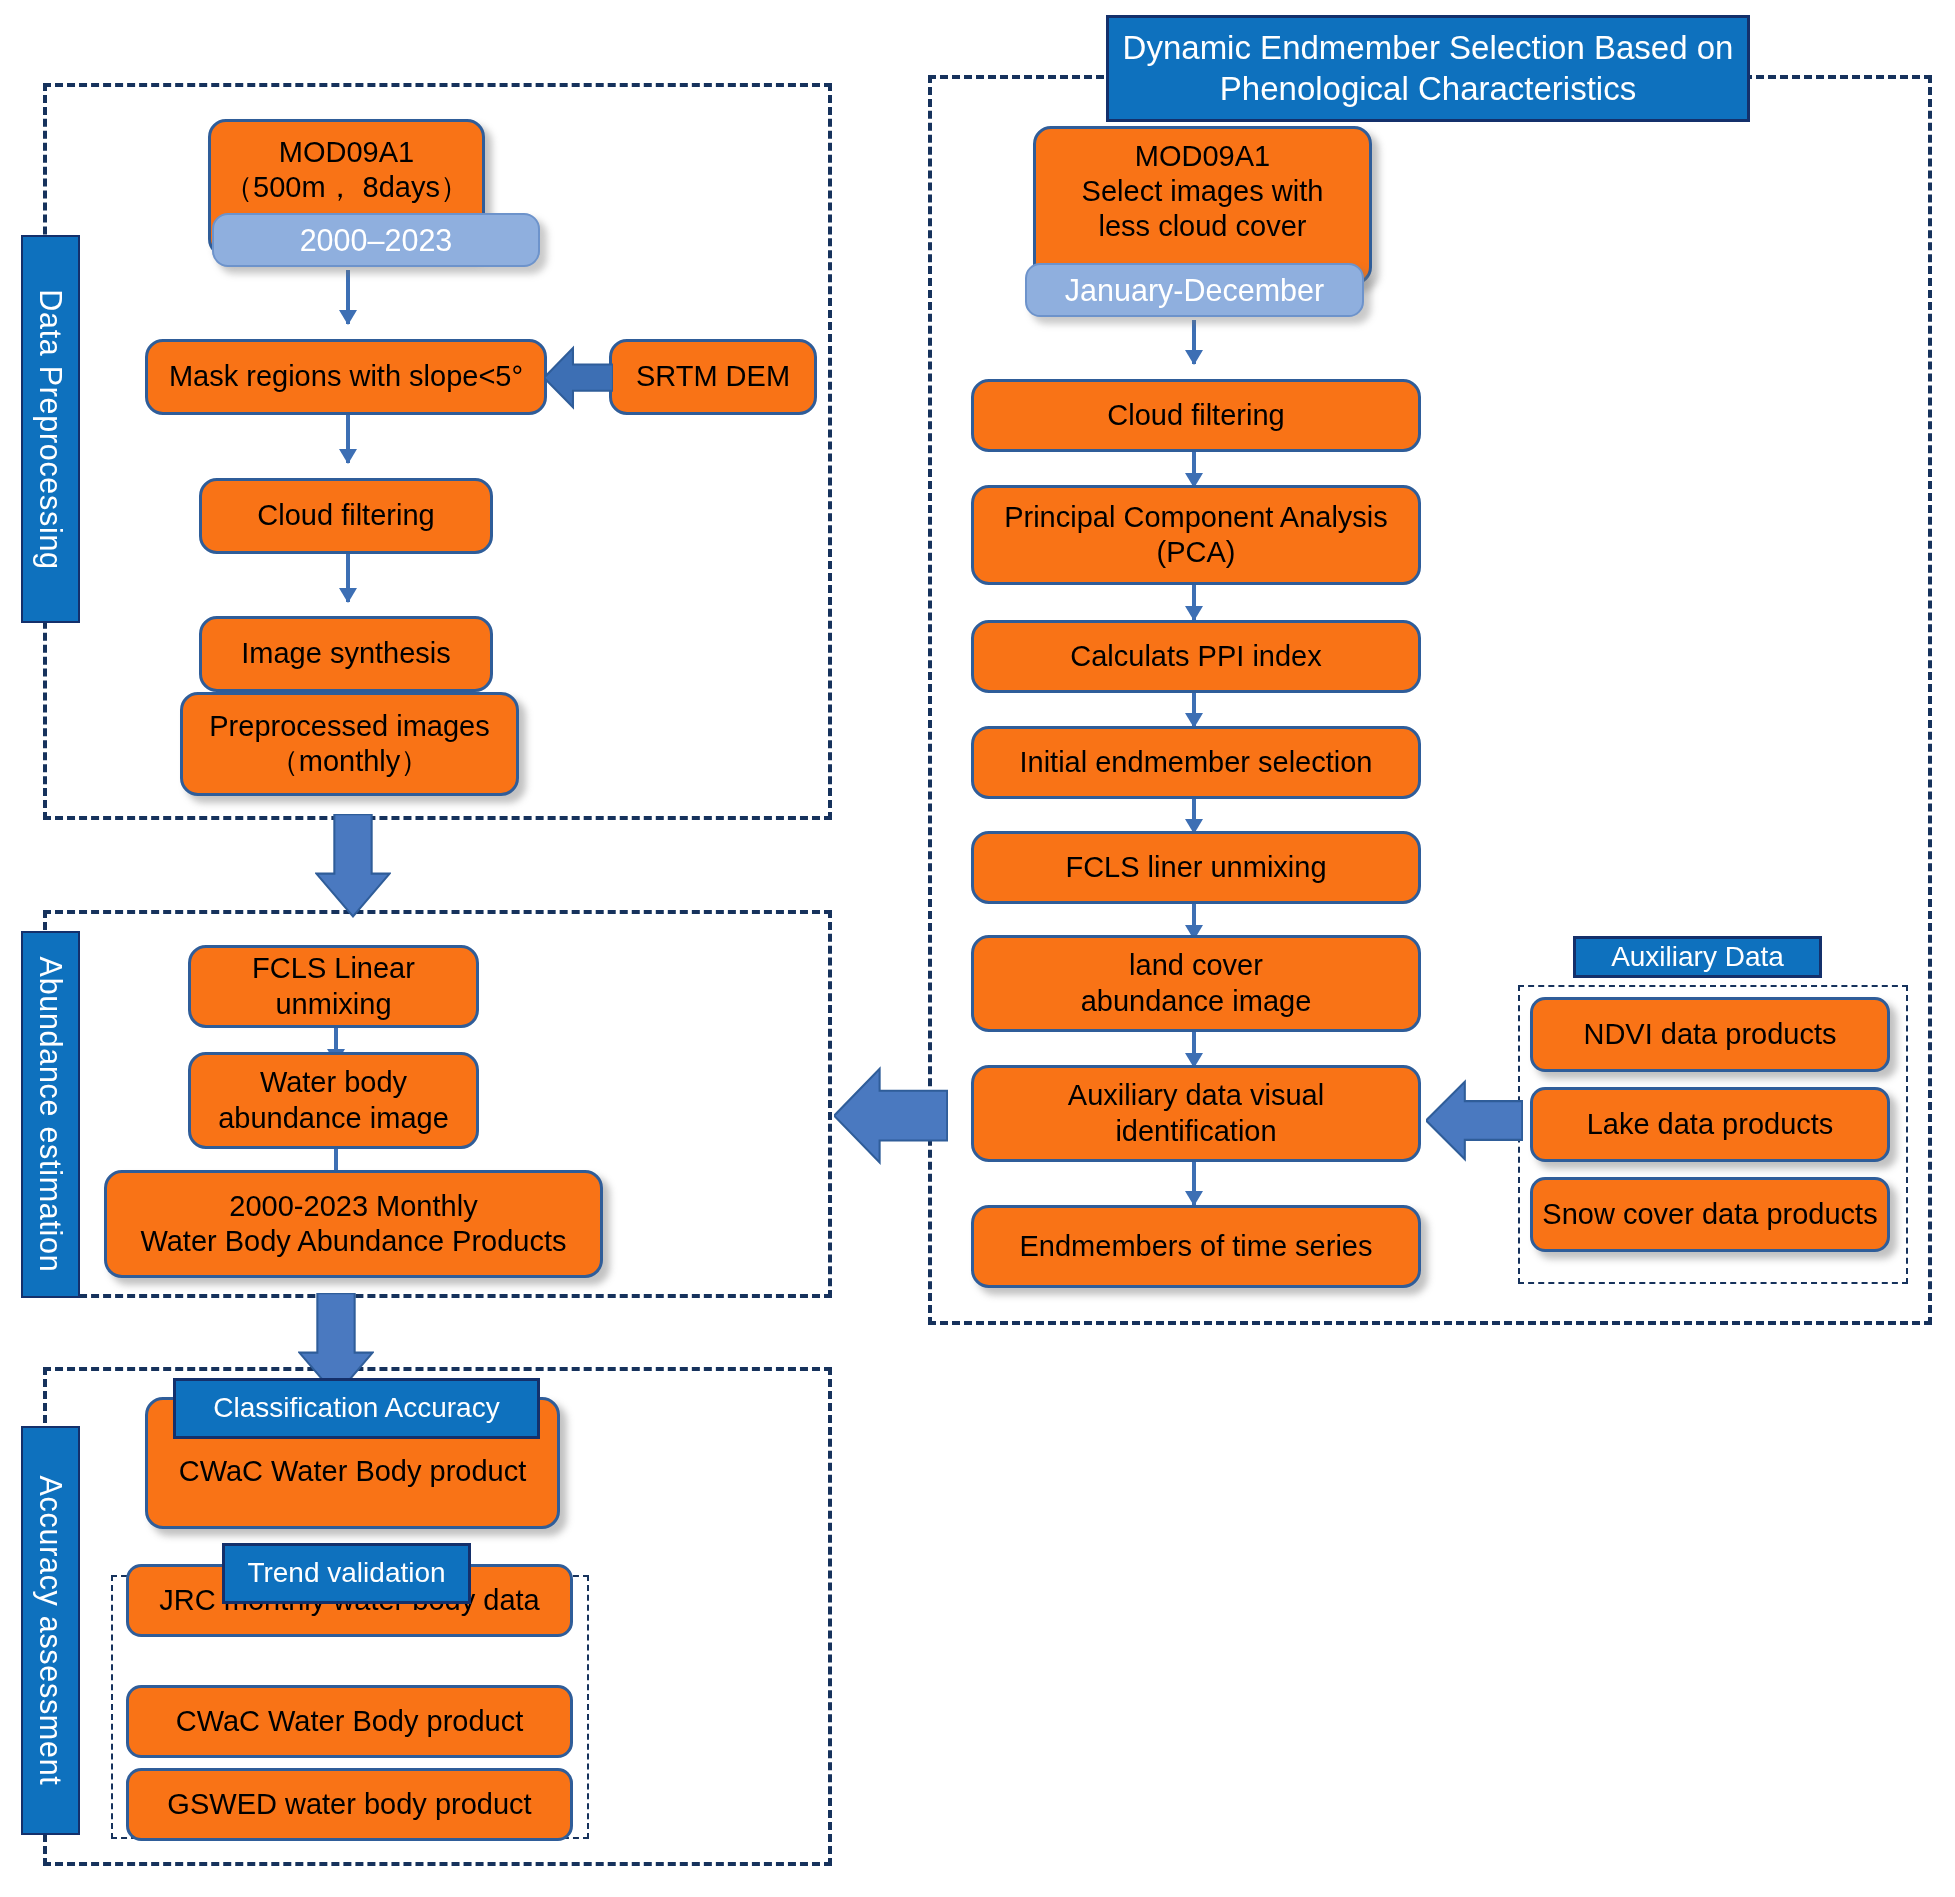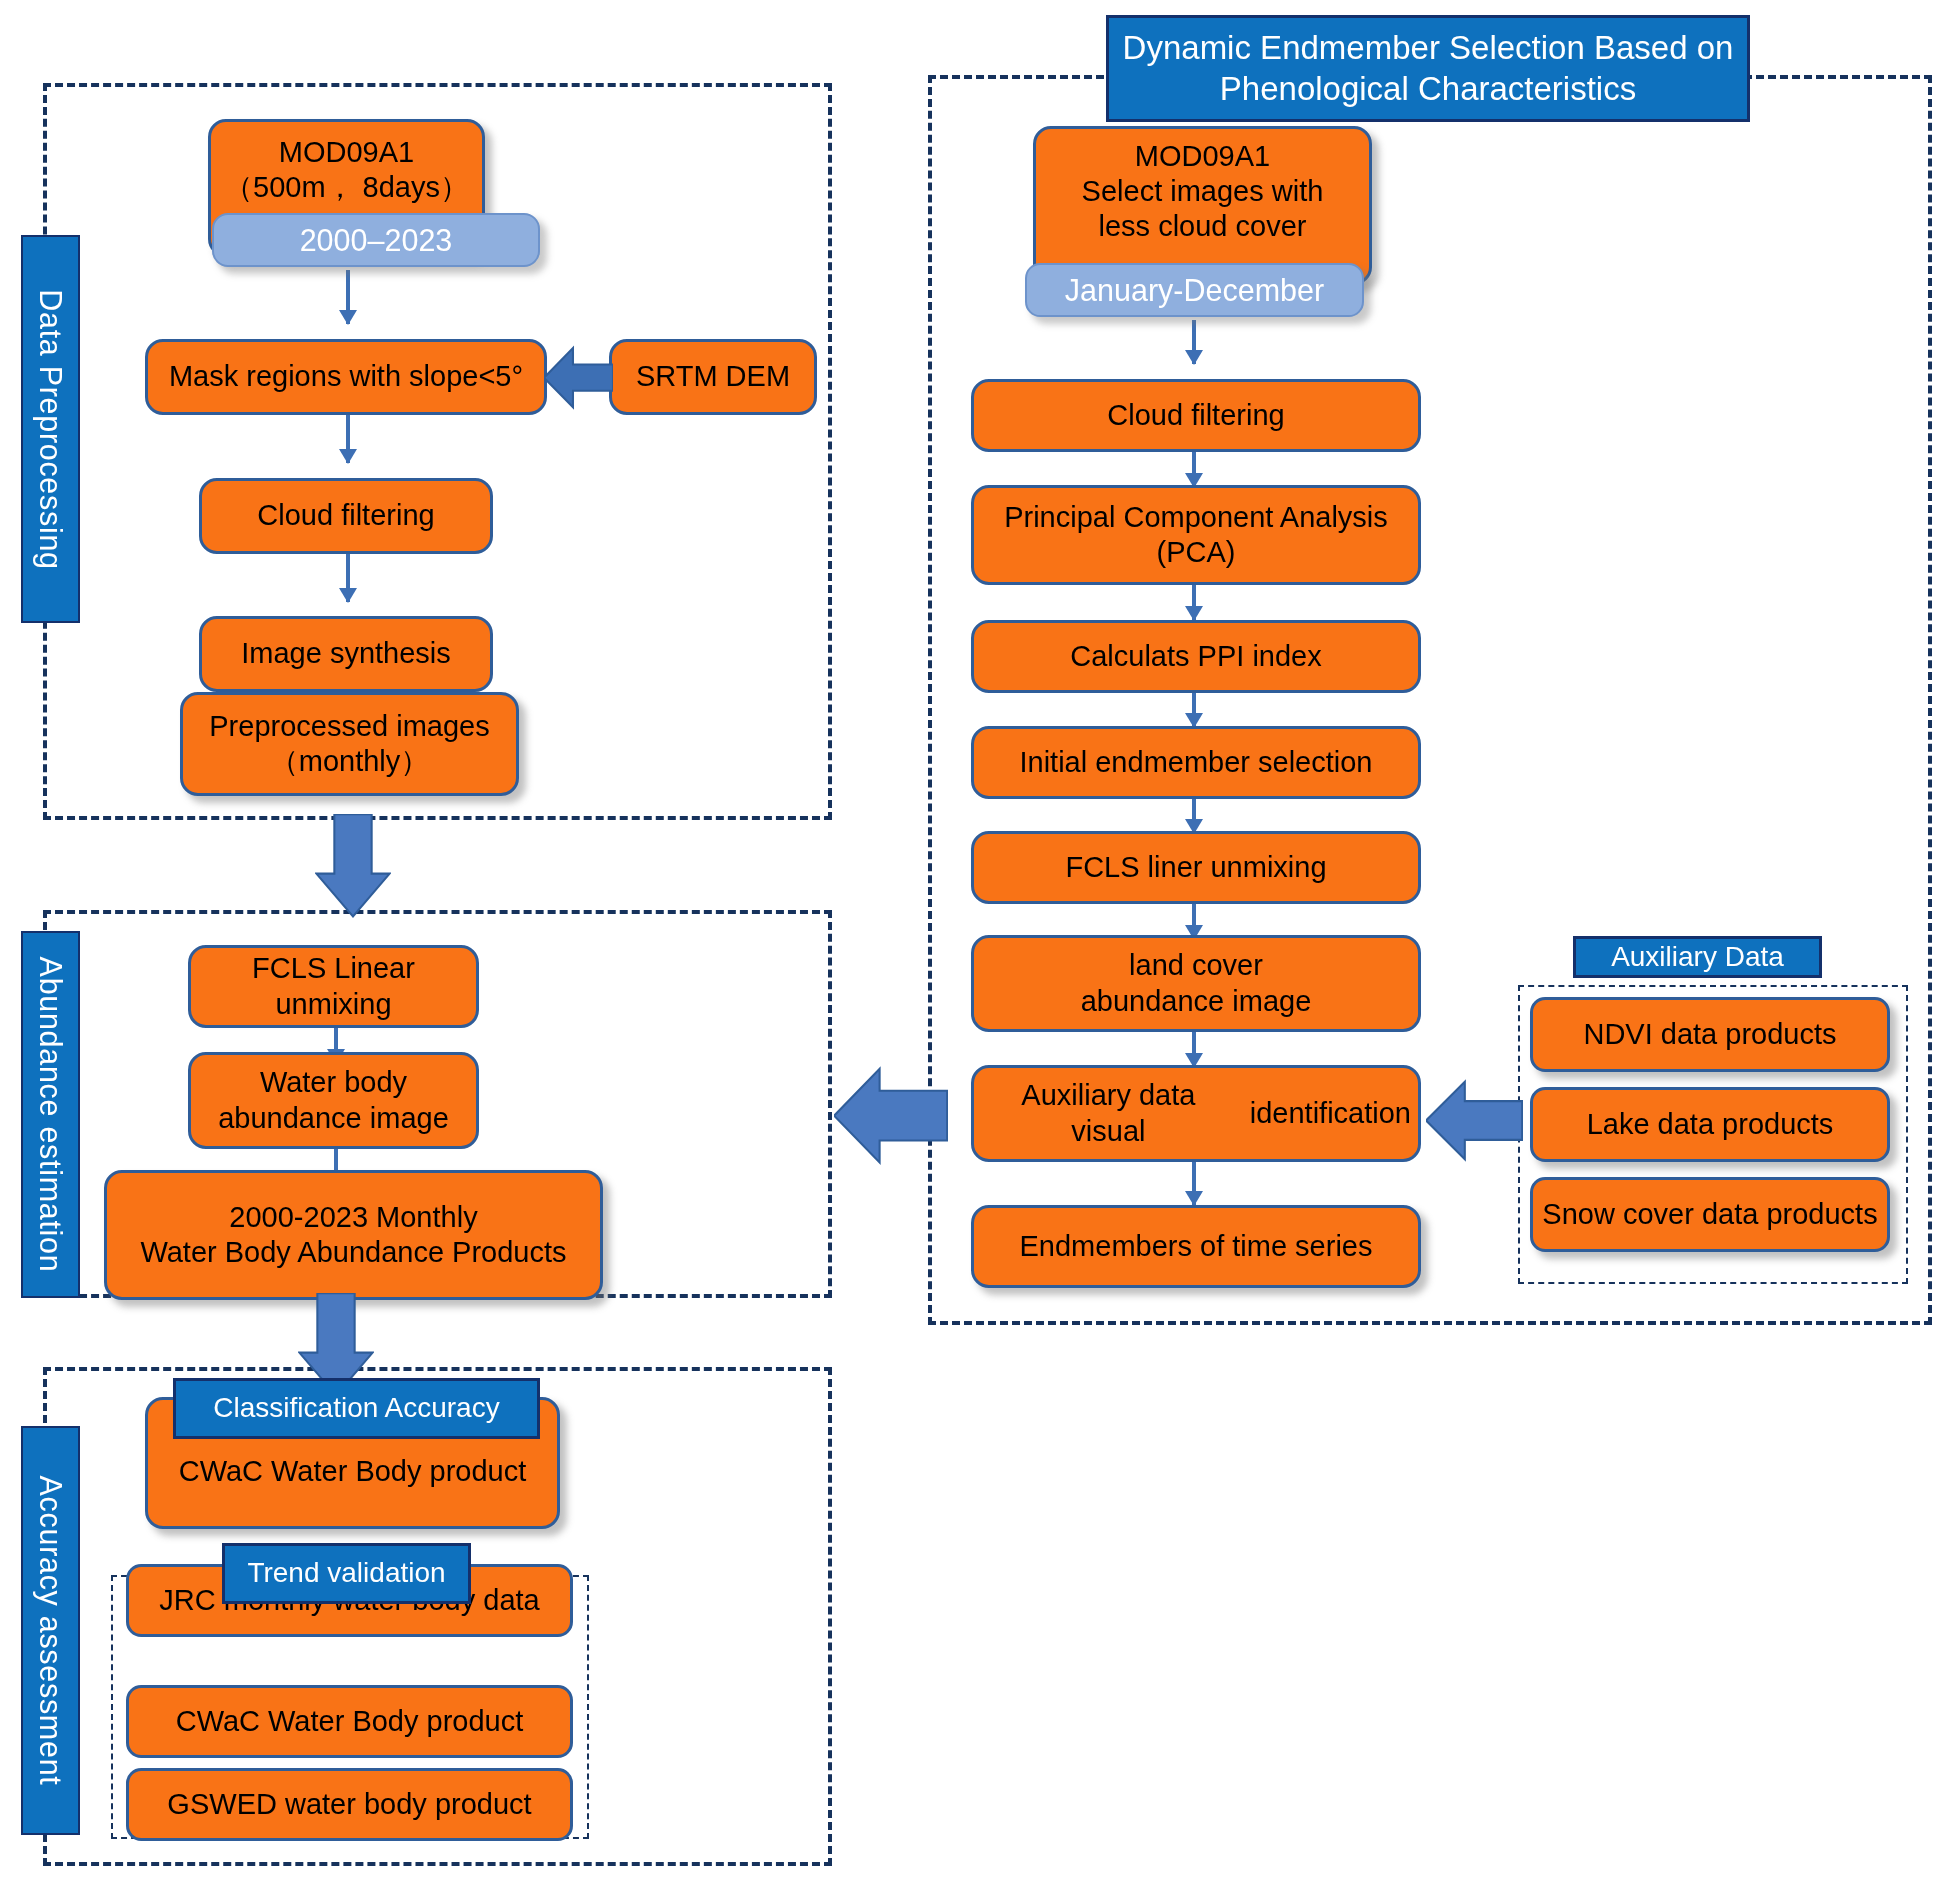--- a/index.html
+++ b/index.html
@@ -191,21 +191,21 @@
 
   <div class="conn" style="left:334px; top:1028px; height:35px;"></div>
 
   <div class="box" style="left:188px; top:1052px; width:291px; height:97px; flex-direction:column;">
     <div class="t">Water body</div>
     <div class="t">abundance image</div>
   </div>
 
   <div class="conn" style="left:334px; top:1149px; height:35px;"></div>
 
-  <div class="box shadow" style="left:104px; top:1170px; width:499px; height:130px; flex-direction:column;">
+  <div class="box shadow" style="left:104px; top:1170px; width:499px; height:108px; flex-direction:column;">
     <div class="t">2000-2023 Monthly</div>
     <div class="t">Water Body Abundance Products</div>
   </div>
 
   <div class="fatdown" style="left:298px; top:1293px; width:76px; height:104px;">
     <svg width="76" height="104" viewBox="0 0 110 150">
       <polygon points="28,0 82,0 82,86 108,86 55,148 2,86 28,86" fill="#4A79C0" stroke="#2F5D99" stroke-width="3"></polygon>
     </svg>
   </div>
 
@@ -286,21 +286,21 @@
 
   <div class="conn" style="left:1192px; top:904px; height:35px;"></div>
 
   <div class="box" style="left:971px; top:935px; width:450px; height:97px; flex-direction:column;">
     <div class="t">land cover</div>
     <div class="t">abundance image</div>
   </div>
 
   <div class="conn" style="left:1192px; top:1032px; height:35px;"></div>
 
-  <div class="box" style="left:971px; top:1065px; width:450px; height:97px; flex-direction:row;">
+  <div class="box" style="left:971px; top:1065px; width:450px; height:97px; flex-direction:column;">
     <div class="t">Auxiliary data visual</div>
     <div class="t">identification</div>
   </div>
 
   <div class="conn" style="left:1192px; top:1162px; height:43px;"></div>
 
   <div class="box shadow" style="left:971px; top:1205px; width:450px; height:83px;">
     <span class="t">Endmembers of time series</span>
   </div>
 

